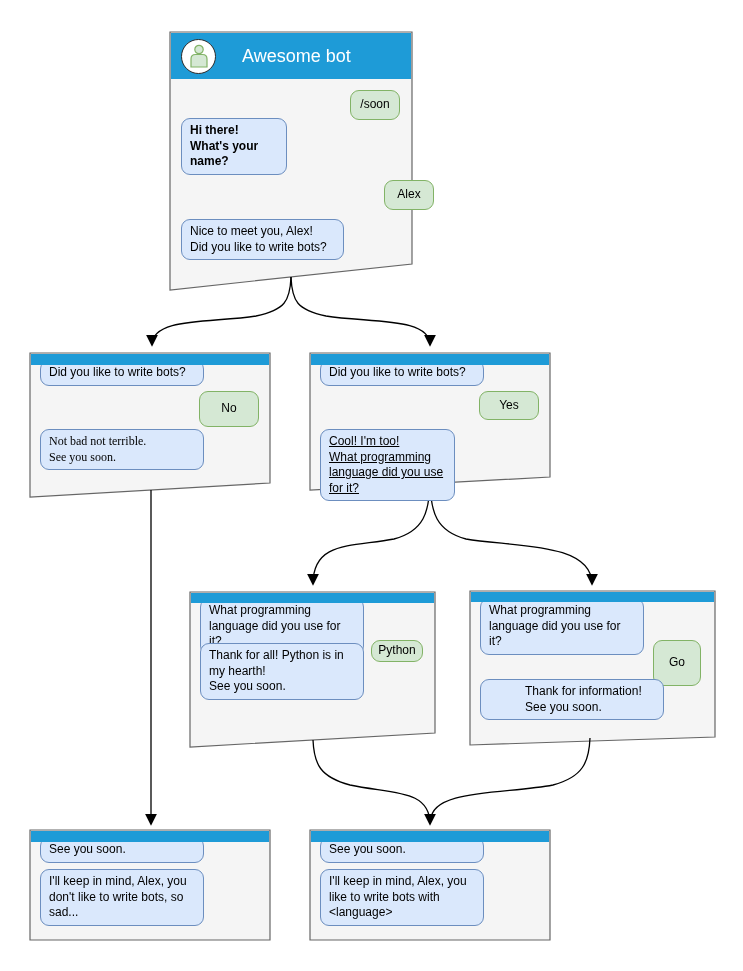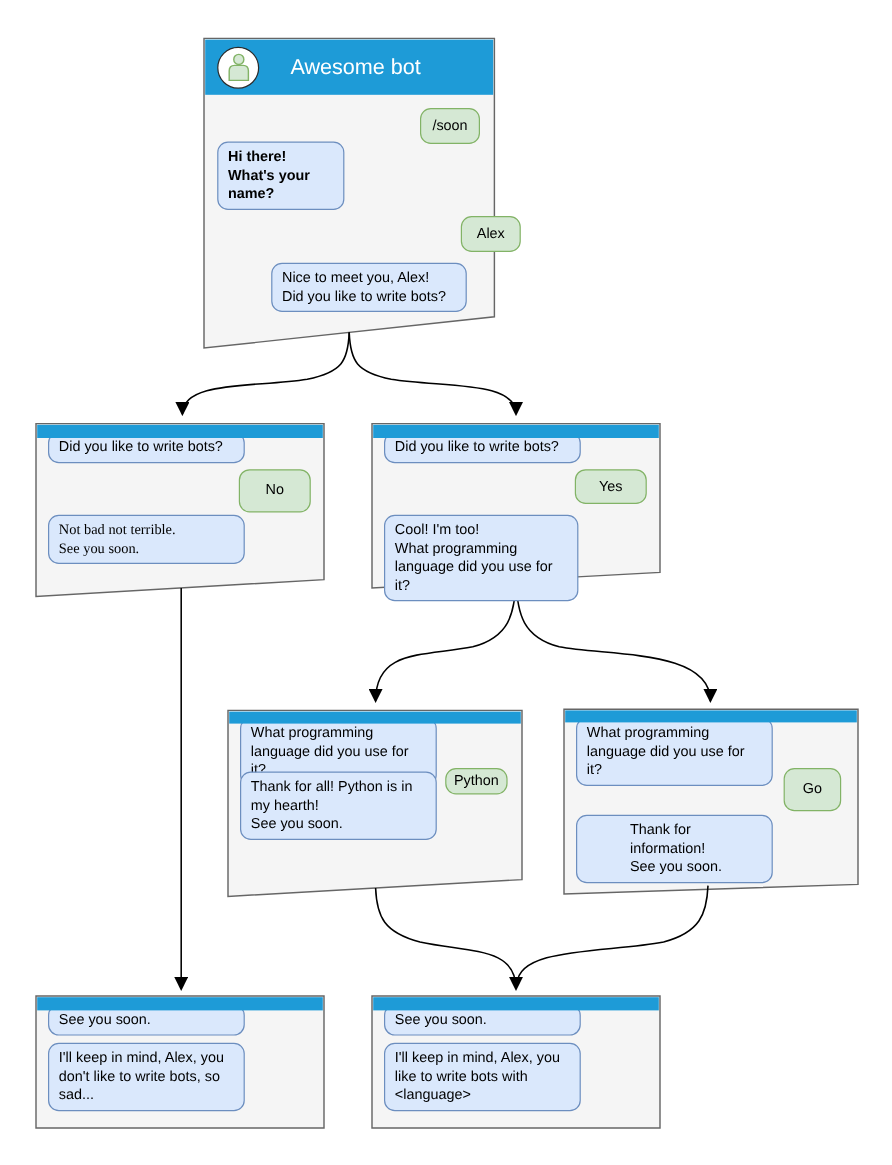--- a/index.html
+++ b/index.html
@@ -72,45 +72,45 @@
   <div class="strip" style="left:311px;top:353.5px;width:238px;height:11px;"></div>
   <div class="strip" style="left:191px;top:592.5px;width:243px;height:10px;"></div>
   <div class="strip" style="left:471px;top:591.5px;width:243px;height:10px;"></div>
   <div class="strip" style="left:31px;top:830.5px;width:238px;height:11px;"></div>
   <div class="strip" style="left:311px;top:830.5px;width:238px;height:11px;"></div>
 
   <div class="bubble user" style="left:350px;top:90px;width:50px;height:30px;">/soon</div>
   <div class="bubble bot" style="left:181px;top:118px;width:106px;font-weight:bold;">Hi there!
 What's your name?</div>
   <div class="bubble user" style="left:350px;top:180px;width:50px;height:30px;margin-left:34px;">Alex</div>
-  <div class="bubble bot" style="left:181px;top:219px;width:163px;margin-left:45px;">Nice to meet you, Alex!
+  <div class="bubble bot" style="left:181px;top:219px;width:163px;">Nice to meet you, Alex!
 Did you like to write bots?</div>
 
   <div class="bubble bot" style="left:40px;top:360px;width:164px;">Did you like to write bots?</div>
   <div class="bubble user" style="left:199px;top:391px;width:60px;height:36px;">No</div>
   <div class="bubble bot" style="left:40px;top:429px;width:164px;font-family:Liberation Serif, serif;">Not bad not terrible.
 See you soon.</div>
 
   <div class="bubble bot" style="left:320px;top:360px;width:164px;">Did you like to write bots?</div>
   <div class="bubble user" style="left:479px;top:391px;width:60px;height:29px;">Yes</div>
-  <div class="bubble bot" style="left:320px;top:429px;width:162px;">Cool! I'm too!
+  <div class="bubble bot" style="left:320px;top:429px;width:135px;text-decoration:underline;">Cool! I'm too!
 What programming
 language did you use for it?</div>
 
   <div class="bubble bot" style="left:200px;top:598px;width:164px;">What programming
 language did you use for it?</div>
   <div class="bubble user" style="left:371px;top:640px;width:52px;height:22px;">Python</div>
   <div class="bubble bot" style="left:200px;top:643px;width:164px;">Thank for all! Python is in
 my hearth!
 See you soon.</div>
 
   <div class="bubble bot" style="left:480px;top:598px;width:164px;">What programming
 language did you use for it?</div>
-  <div class="bubble user" style="left:653px;top:640px;width:48px;height:36px;">Go</div>
-  <div class="bubble bot" style="left:480px;top:679px;width:164px;padding-left:44px;">Thank for information!
+  <div class="bubble user" style="left:653px;top:640px;width:48px;height:46px;">Go</div>
+  <div class="bubble bot" style="left:480px;top:679px;width:184px;padding-left:44px;">Thank for information!
 See you soon.</div>
 
   <div class="bubble bot" style="left:40px;top:837px;width:164px;">See you soon.</div>
   <div class="bubble bot" style="left:40px;top:869px;width:164px;">I'll keep in mind, Alex, you
 don't like to write bots, so
 sad...</div>
 
   <div class="bubble bot" style="left:320px;top:837px;width:164px;">See you soon.</div>
   <div class="bubble bot" style="left:320px;top:869px;width:164px;">I'll keep in mind, Alex, you
 like to write bots with

